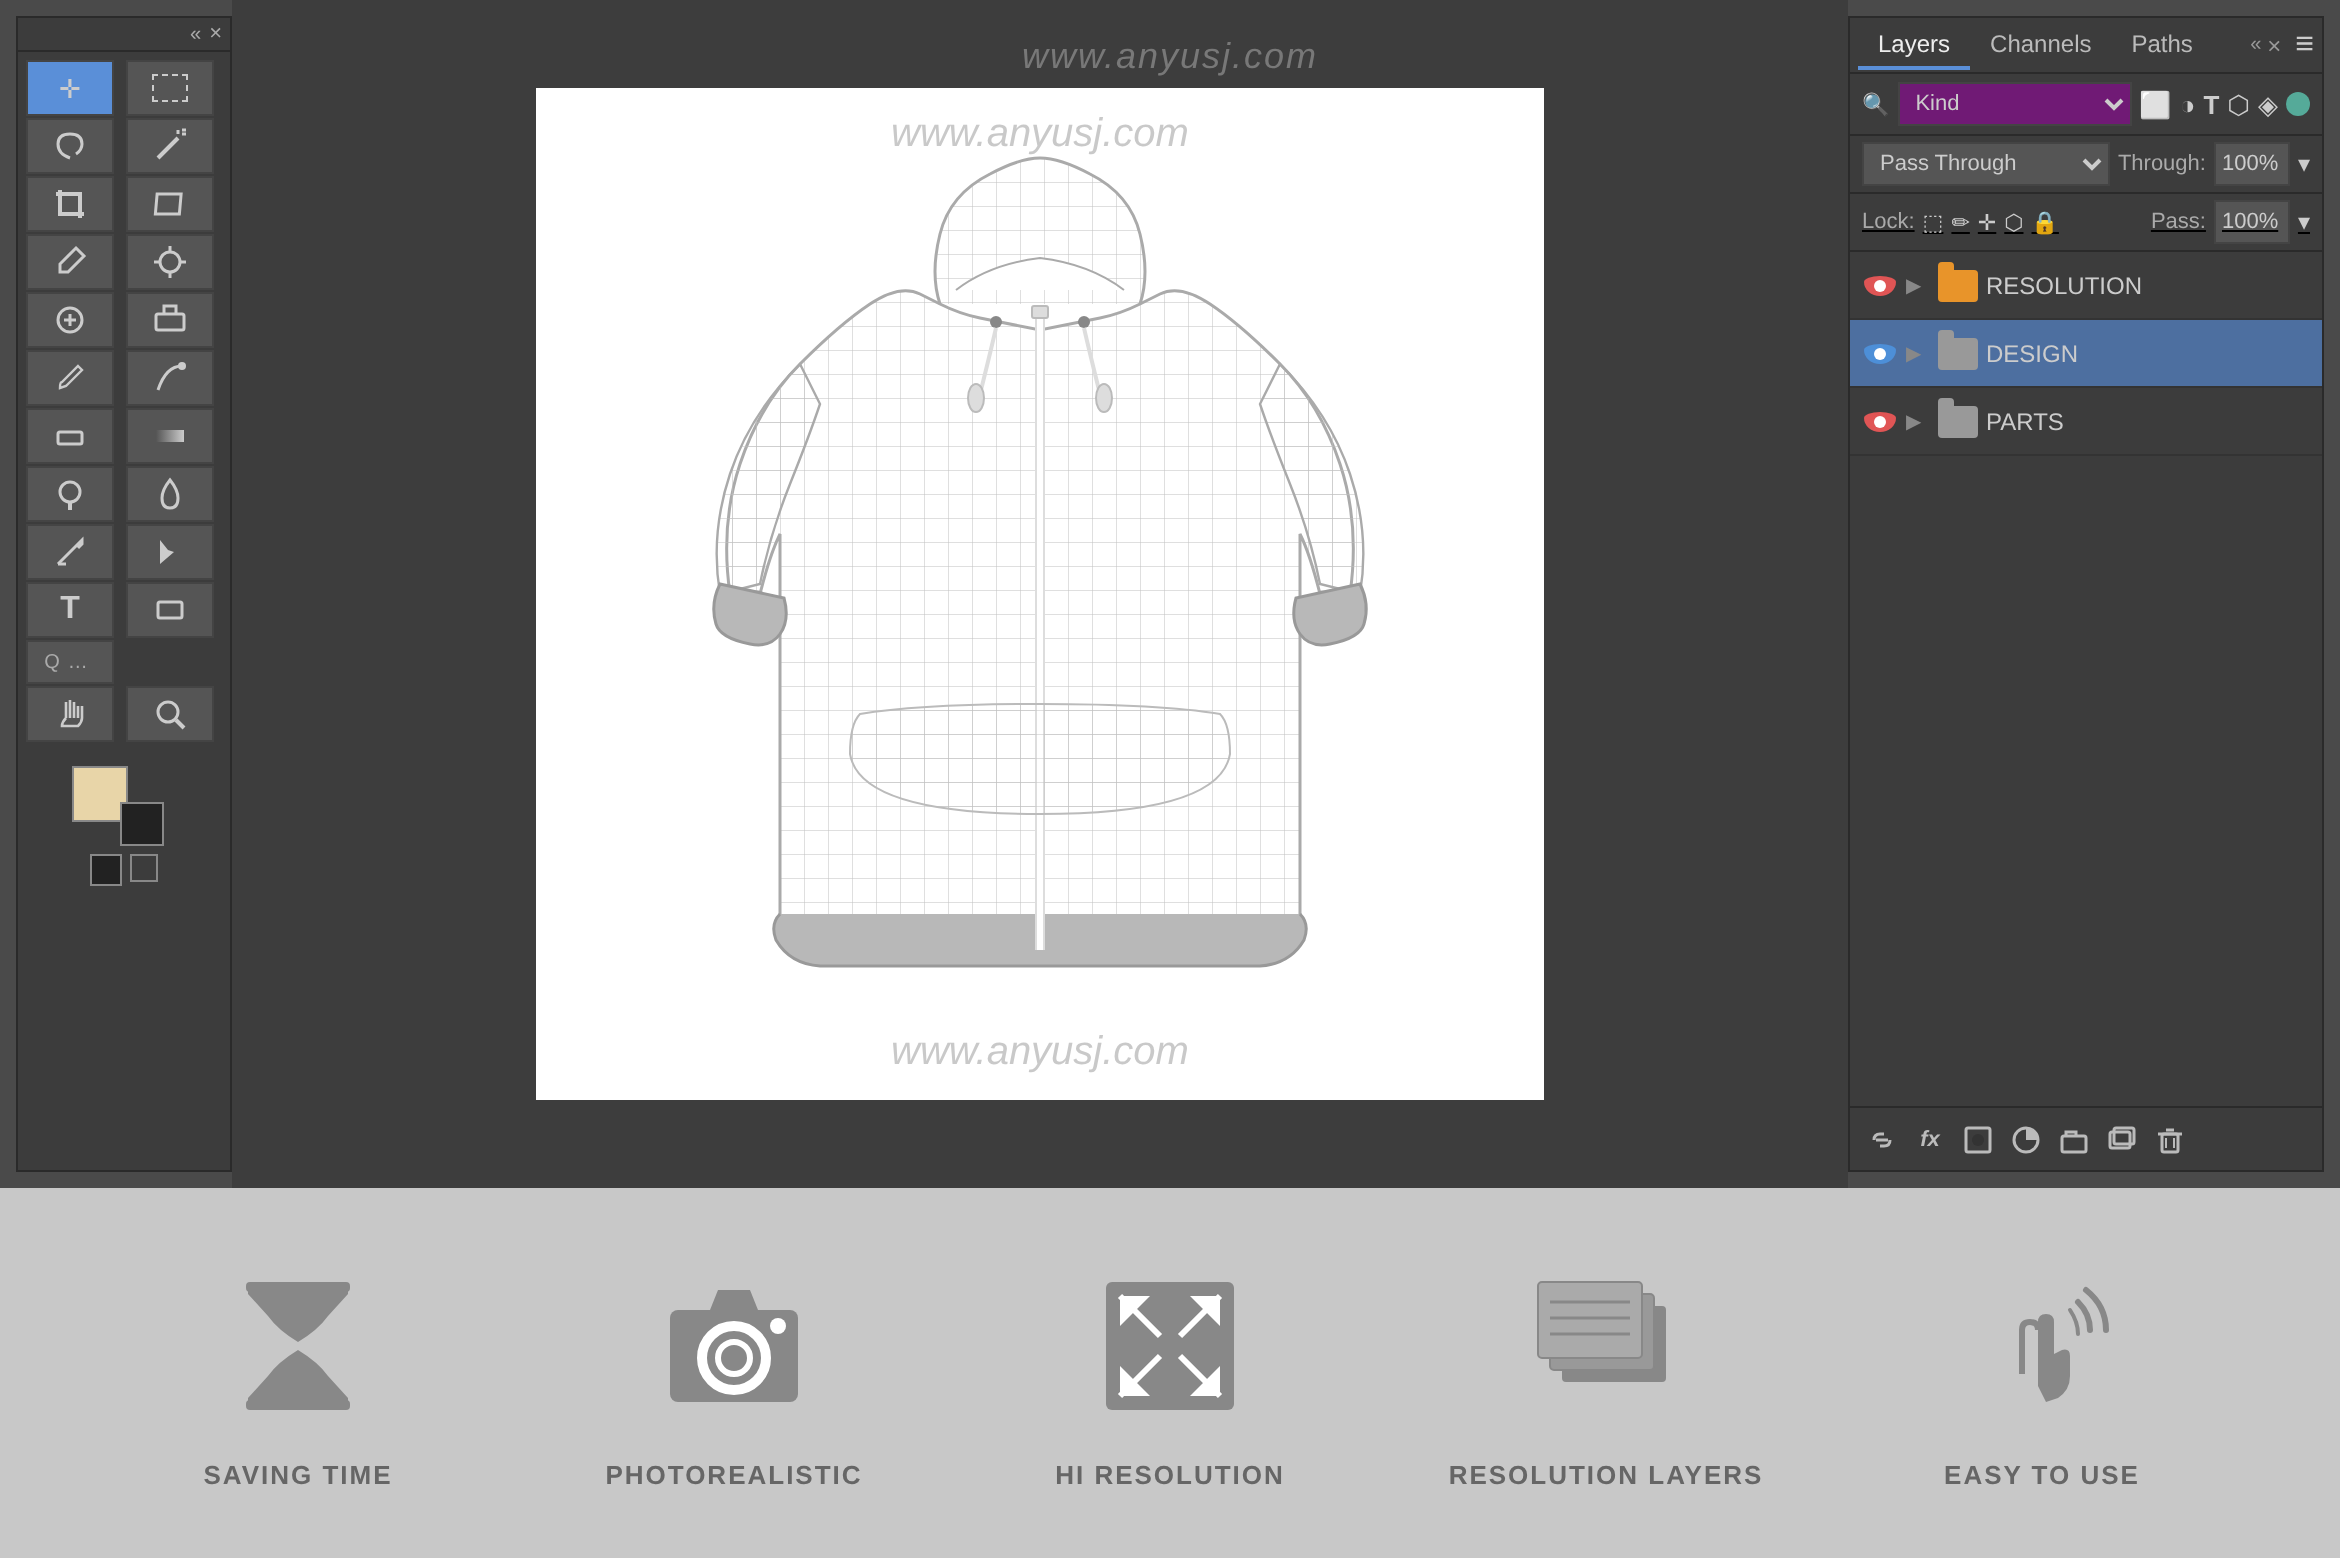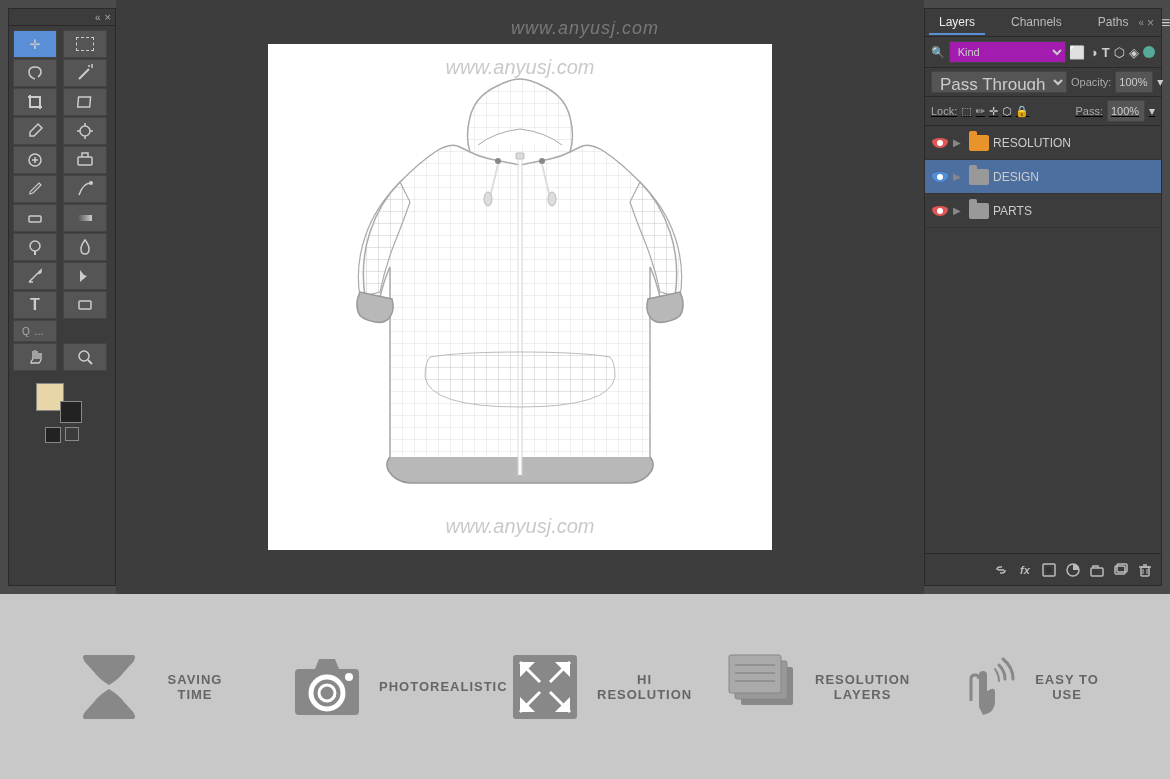--- a/index.html
+++ b/index.html
@@ -196,21 +196,21 @@
       align-items: center;
       background: #3c3c3c;
       border-bottom: 1px solid #2a2a2a;
       padding: 0 4px;
       height: 28px;
     }
 
     .panel-tabs {
       display: flex;
       flex: 1;
-      gap: 16px;
+      gap: 0;
     }
 
     .panel-tab {
       padding: 4px 10px;
       font-size: 12px;
       color: #bbb;
       cursor: pointer;
       background: #3c3c3c;
       border-bottom: 2px solid transparent;
     }
@@ -227,42 +227,42 @@
       gap: 4px;
       border-bottom: 1px solid #2a2a2a;
     }
 
     .panel-search-icon {
       color: #999;
       font-size: 11px;
     }
 
     .panel-kind-select {
-      background: #a21caf;
+      background: #701a75;
       border: 1px solid #444;
       color: #ccc;
       font-size: 11px;
       padding: 2px 4px;
       flex: 1;
       height: 22px;
     }
 
     .blend-row {
       display: flex;
       align-items: center;
       padding: 3px 6px;
       gap: 4px;
       border-bottom: 1px solid #2a2a2a;
     }
 
     .blend-select {
       background: #555;
       border: 1px solid #444;
       color: #ccc;
-      font-size: 17px;
+      font-size: 11px;
       padding: 2px 4px;
       flex: 1;
       height: 22px;
     }
 
     .opacity-label {
       color: #aaa;
       font-size: 11px;
     }
 
@@ -368,21 +368,21 @@
     .layer-name {
       color: #ccc;
       font-size: 12px;
       flex: 1;
     }
 
     
     .panel-bottom-bar {
       display: flex;
       align-items: center;
-      justify-content: flex-end;
+      justify-content: flex-start;
       padding: 4px 6px;
       background: #3c3c3c;
       border-top: 1px solid #2a2a2a;
       height: 32px;
     }
 
     .bottom-bar-icons {
       display: flex;
       gap: 4px;
       align-items: center;
@@ -405,21 +405,21 @@
       height: 185px;
       background: #c8c8c8;
       display: flex;
       align-items: center;
       justify-content: space-around;
       padding: 20px 40px;
     }
 
     .feature-item {
       display: flex;
-      flex-direction: row;
+      flex-direction: column;
       align-items: center;
       gap: 12px;
       width: 160px;
     }
 
     .feature-icon-wrap {
       width: 90px;
       height: 90px;
       display: flex;
       align-items: center;
@@ -730,21 +730,21 @@
       <span style="background:#5a9;width:12px;height:12px;border-radius:50%;display:inline-block;"></span>
     </div>
 
     <div class="blend-row">
       <select class="blend-select">
         <option>Pass Through</option>
         <option>Normal</option>
         <option>Multiply</option>
         <option>Screen</option>
       </select>
-      <span class="opacity-label">Opacity:</span>
+      <span class="opacity-label">Through:</span>
       <input class="opacity-value" type="text" value="100%" style="">
       <span style="color:#ccc;font-size:12px;">▾</span>
     </div>
 
     <div class="lock-fill-row">
       <span class="lock-label">Lock:</span>
       <span class="lock-icon-btn">⬚</span>
       <span class="lock-icon-btn">✏</span>
       <span class="lock-icon-btn">✛</span>
       <span class="lock-icon-btn">⬡</span>

